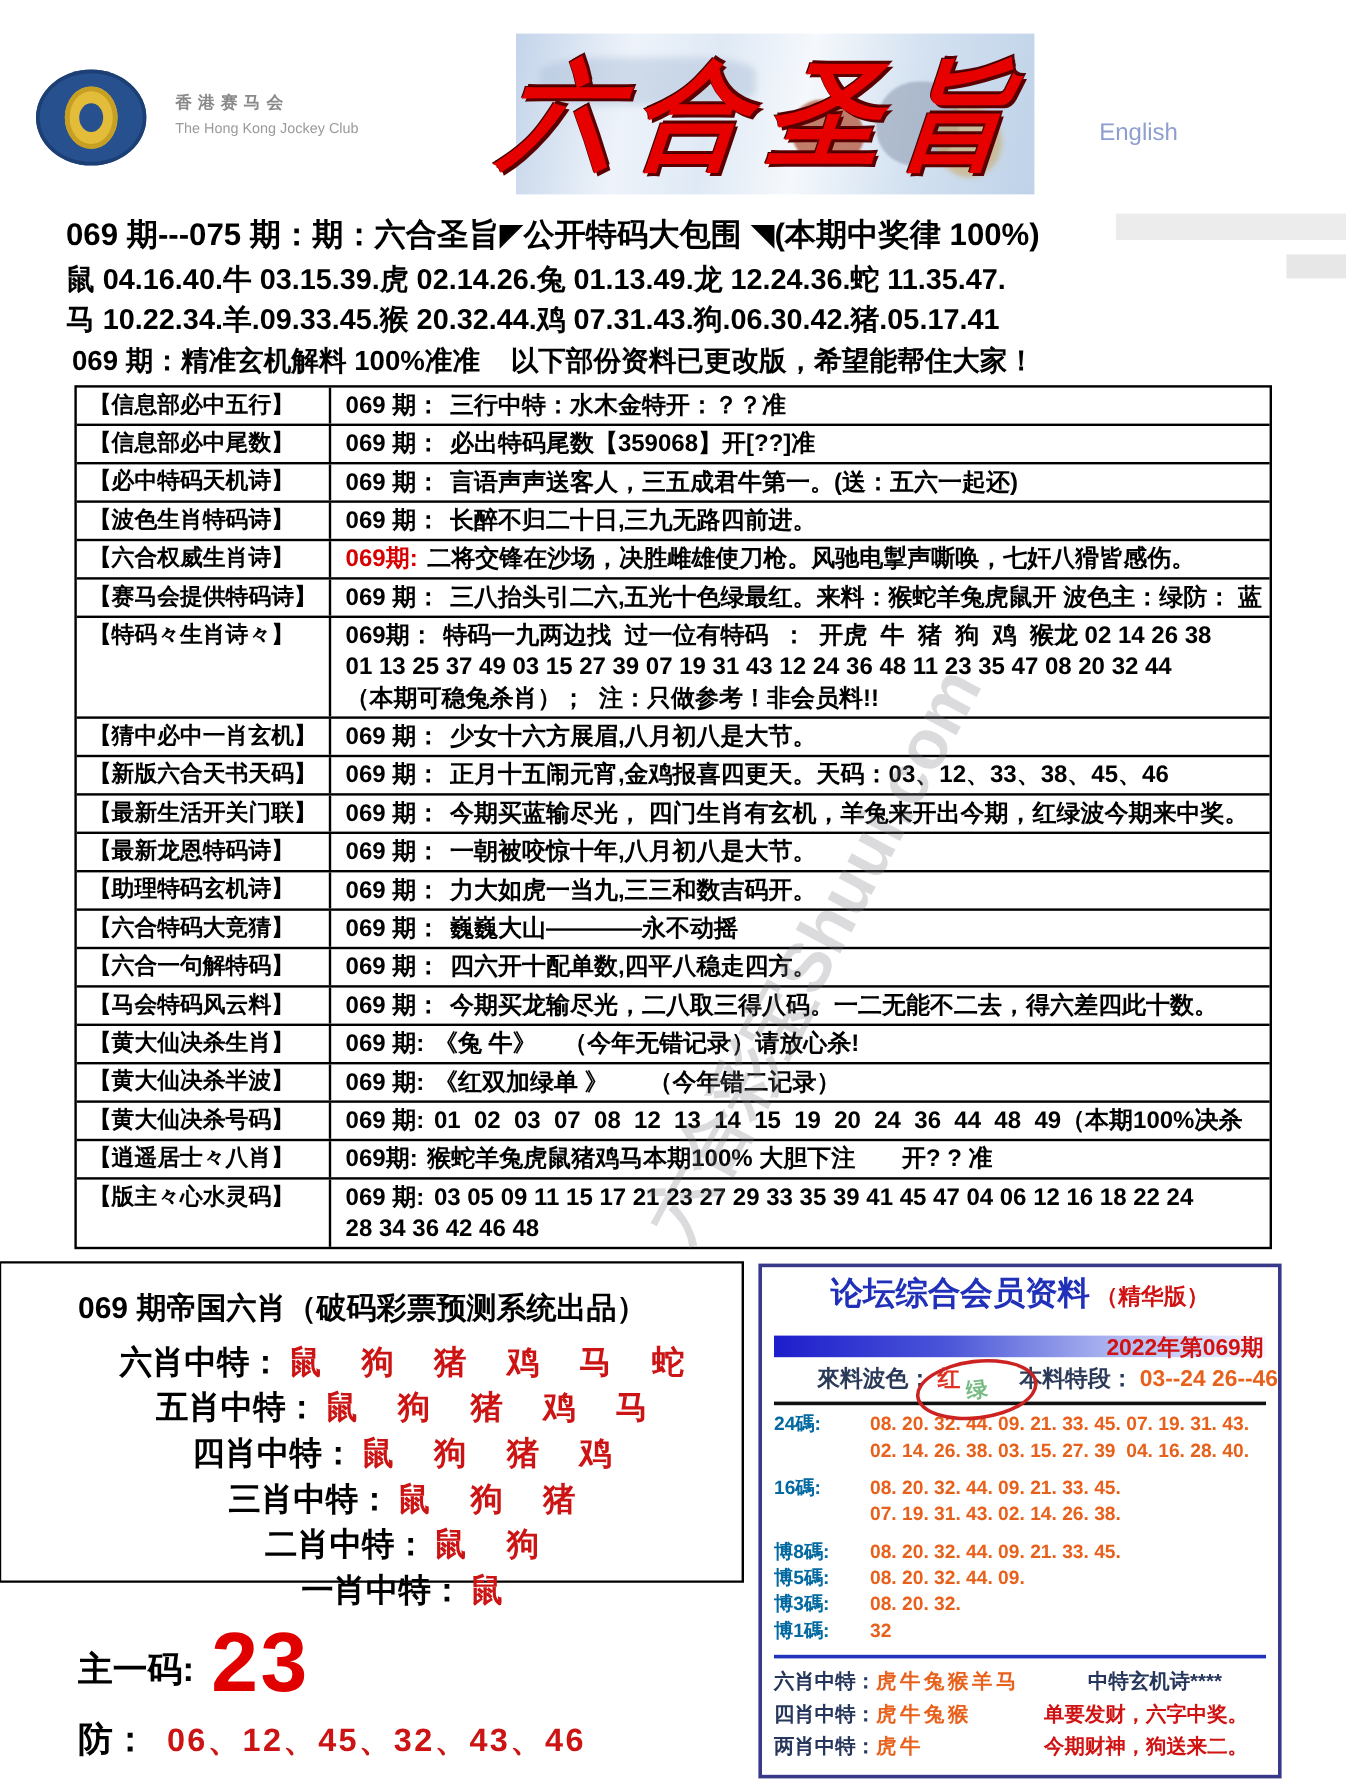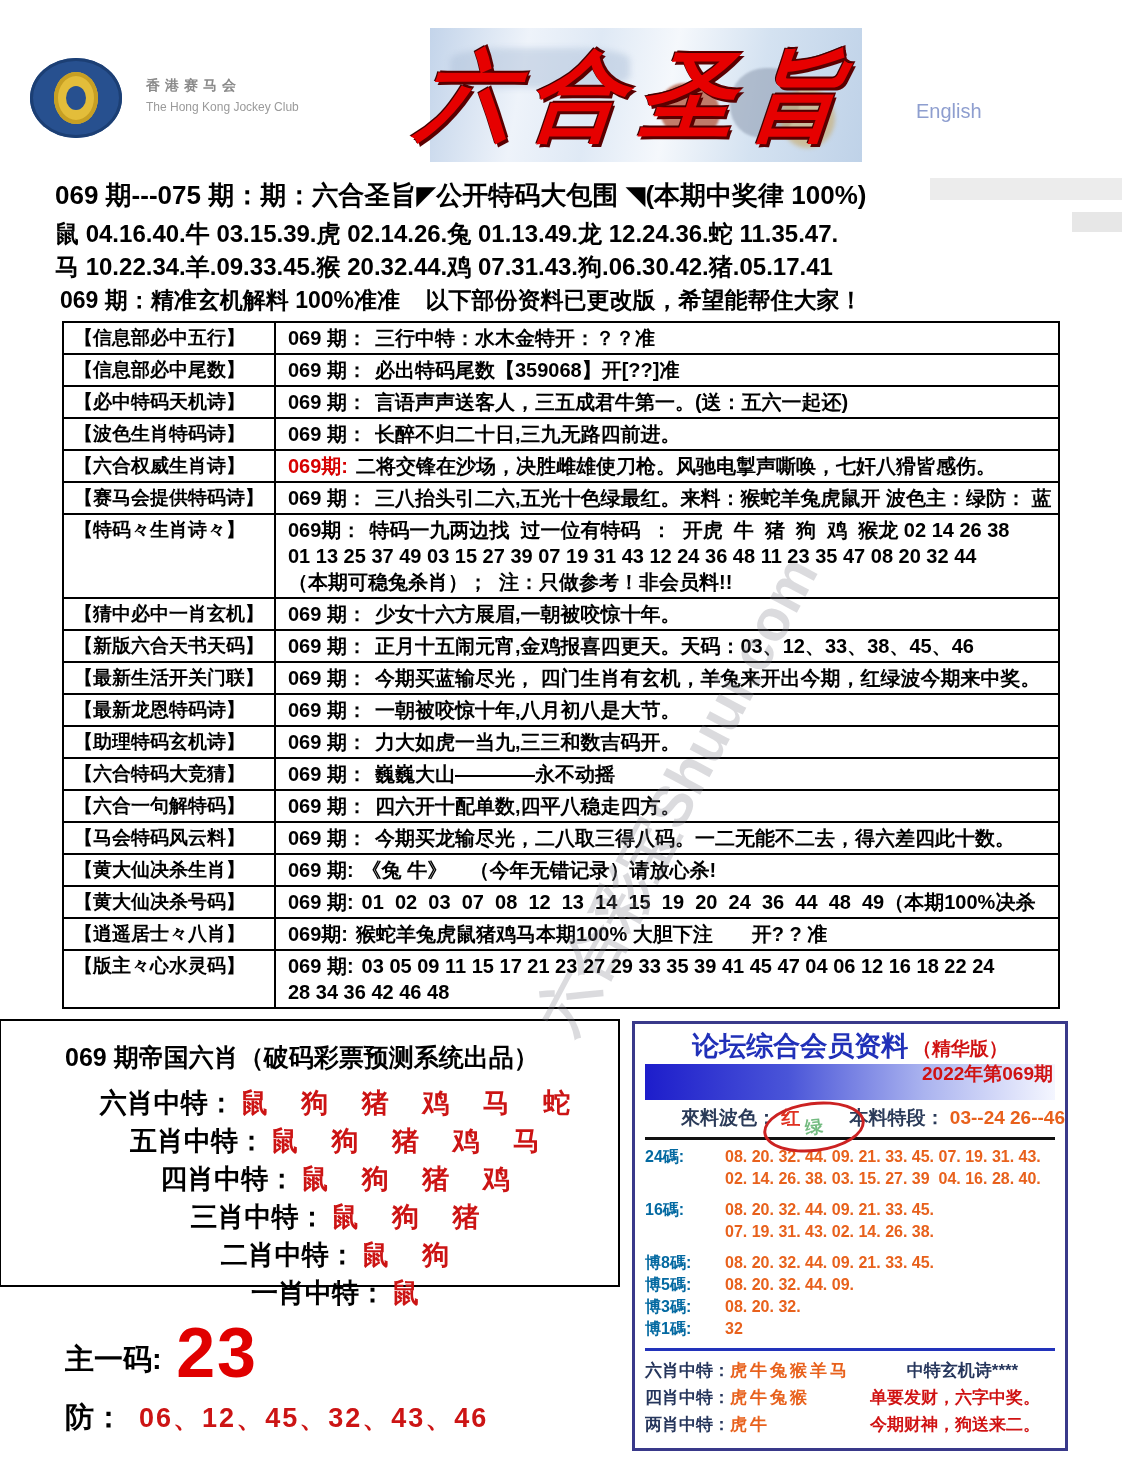--- a/index.html
+++ b/index.html
@@ -62,21 +62,21 @@
   .main-code-label{font-size:29px;}
   .main-code-value{font-size:70px;color:#e00000;line-height:58px;vertical-align:-8px;margin-left:10px;letter-spacing:2px;}
   .fang-row{margin-top:16px;font-weight:bold;font-size:29px;}
   .fang-numbers{color:#cc1414;font-size:27px;margin-left:8px;letter-spacing:2px;}
   
   .member-box{width:436px;flex:0 0 436px;margin-left:12px;margin-top:2px;border:3px solid #39398a;
     box-sizing:border-box;padding:4px 10px 10px 10px;position:relative;background:#fff;}
   .member-title{text-align:center;font-weight:bold;white-space:nowrap;}
   .member-title .t1{font-size:27px;color:#2030b8;}
   .member-title .t2{font-size:19px;color:#d01212;}
-  .member-bar{height:36px;margin-top:0;position:relative;
+  .member-bar{height:18px;margin-top:17px;position:relative;
     background:linear-gradient(90deg,#1d1dcb 0%,#4a55d8 35%,#aab3ef 68%,#f4f6ff 100%);}
   .member-issue{position:absolute;right:2px;top:-3px;color:#d01212;font-weight:bold;font-size:19px;white-space:nowrap;}
   .bose-line{position:relative;padding:5px 0 6px 36px;font-size:19px;font-weight:bold;white-space:nowrap;}
   .bose-label,.teduan-label{color:#2a3a58;}
   .bose-value{color:#e03020;margin-right:44px;}
   .teduan-value{color:#e8611c;}
   .red-ellipse{position:absolute;left:118px;top:2px;width:96px;height:44px;border:3px solid #cc2222;
     border-radius:50%;transform:rotate(-7deg);z-index:3;display:flex;align-items:center;justify-content:center;
     color:rgba(40,150,60,0.65);font-weight:bold;font-size:18px;}
   .member-divider{border-top:3px solid #111;margin:0 0 6px 0;}
@@ -165,21 +165,21 @@
       <div class="tlabel">【特码々生肖诗々】</div>
       <div class="tcontent">
         <div class="tline"><span class="period">069期：</span><span>特码一九两边找  过一位有特码  ：  开虎  牛  猪  狗  鸡  猴龙 02 14 26 38</span></div>
         <div class="tline"><span>01 13 25 37 49 03 15 27 39 07 19 31 43 12 24 36 48 11 23 35 47 08 20 32 44</span></div>
         <div class="tline"><span>（本期可稳兔杀肖）；  注：只做参考！非会员料!!</span></div>
       </div>
     </div>
     <div class="trow">
       <div class="tlabel">【猜中必中一肖玄机】</div>
       <div class="tcontent">
-        <div class="tline"><span class="period">069 期：</span><span>少女十六方展眉,一朝被咬惊十年。</span></div>
+        <div class="tline"><span class="period">069 期：</span><span>少女十六方展眉,八月初八是大节。</span></div>
       </div>
     </div>
     <div class="trow">
       <div class="tlabel">【新版六合天书天码】</div>
       <div class="tcontent">
         <div class="tline"><span class="period">069 期：</span><span>正月十五闹元宵,金鸡报喜四更天。天码：03、12、33、38、45、46</span></div>
       </div>
     </div>
     <div class="trow">
       <div class="tlabel">【最新生活开关门联】</div>
@@ -214,20 +214,26 @@
     <div class="trow">
       <div class="tlabel">【马会特码风云料】</div>
       <div class="tcontent">
         <div class="tline"><span class="period">069 期：</span><span>今期买龙输尽光，二八取三得八码。一二无能不二去，得六差四此十数。</span></div>
       </div>
     </div>
     <div class="trow">
       <div class="tlabel">【黄大仙决杀生肖】</div>
       <div class="tcontent">
         <div class="tline"><span class="period">069 期:</span><span>《兔 牛》    （今年无错记录）请放心杀!</span></div>
+      </div>
+    </div>
+    <div class="trow">
+      <div class="tlabel">【黄大仙决杀半波】</div>
+      <div class="tcontent">
+        <div class="tline"><span class="period">069 期:</span><span>《红双加绿单 》      （今年错二记录）</span></div>
       </div>
     </div>
     <div class="trow">
       <div class="tlabel">【黄大仙决杀号码】</div>
       <div class="tcontent">
         <div class="tline"><span class="period">069 期:</span><span>01  02  03  07  08  12  13  14  15  19  20  24  36  44  48  49（本期100%决杀</span></div>
       </div>
     </div>
     <div class="trow">
       <div class="tlabel">【逍遥居士々八肖】</div>

